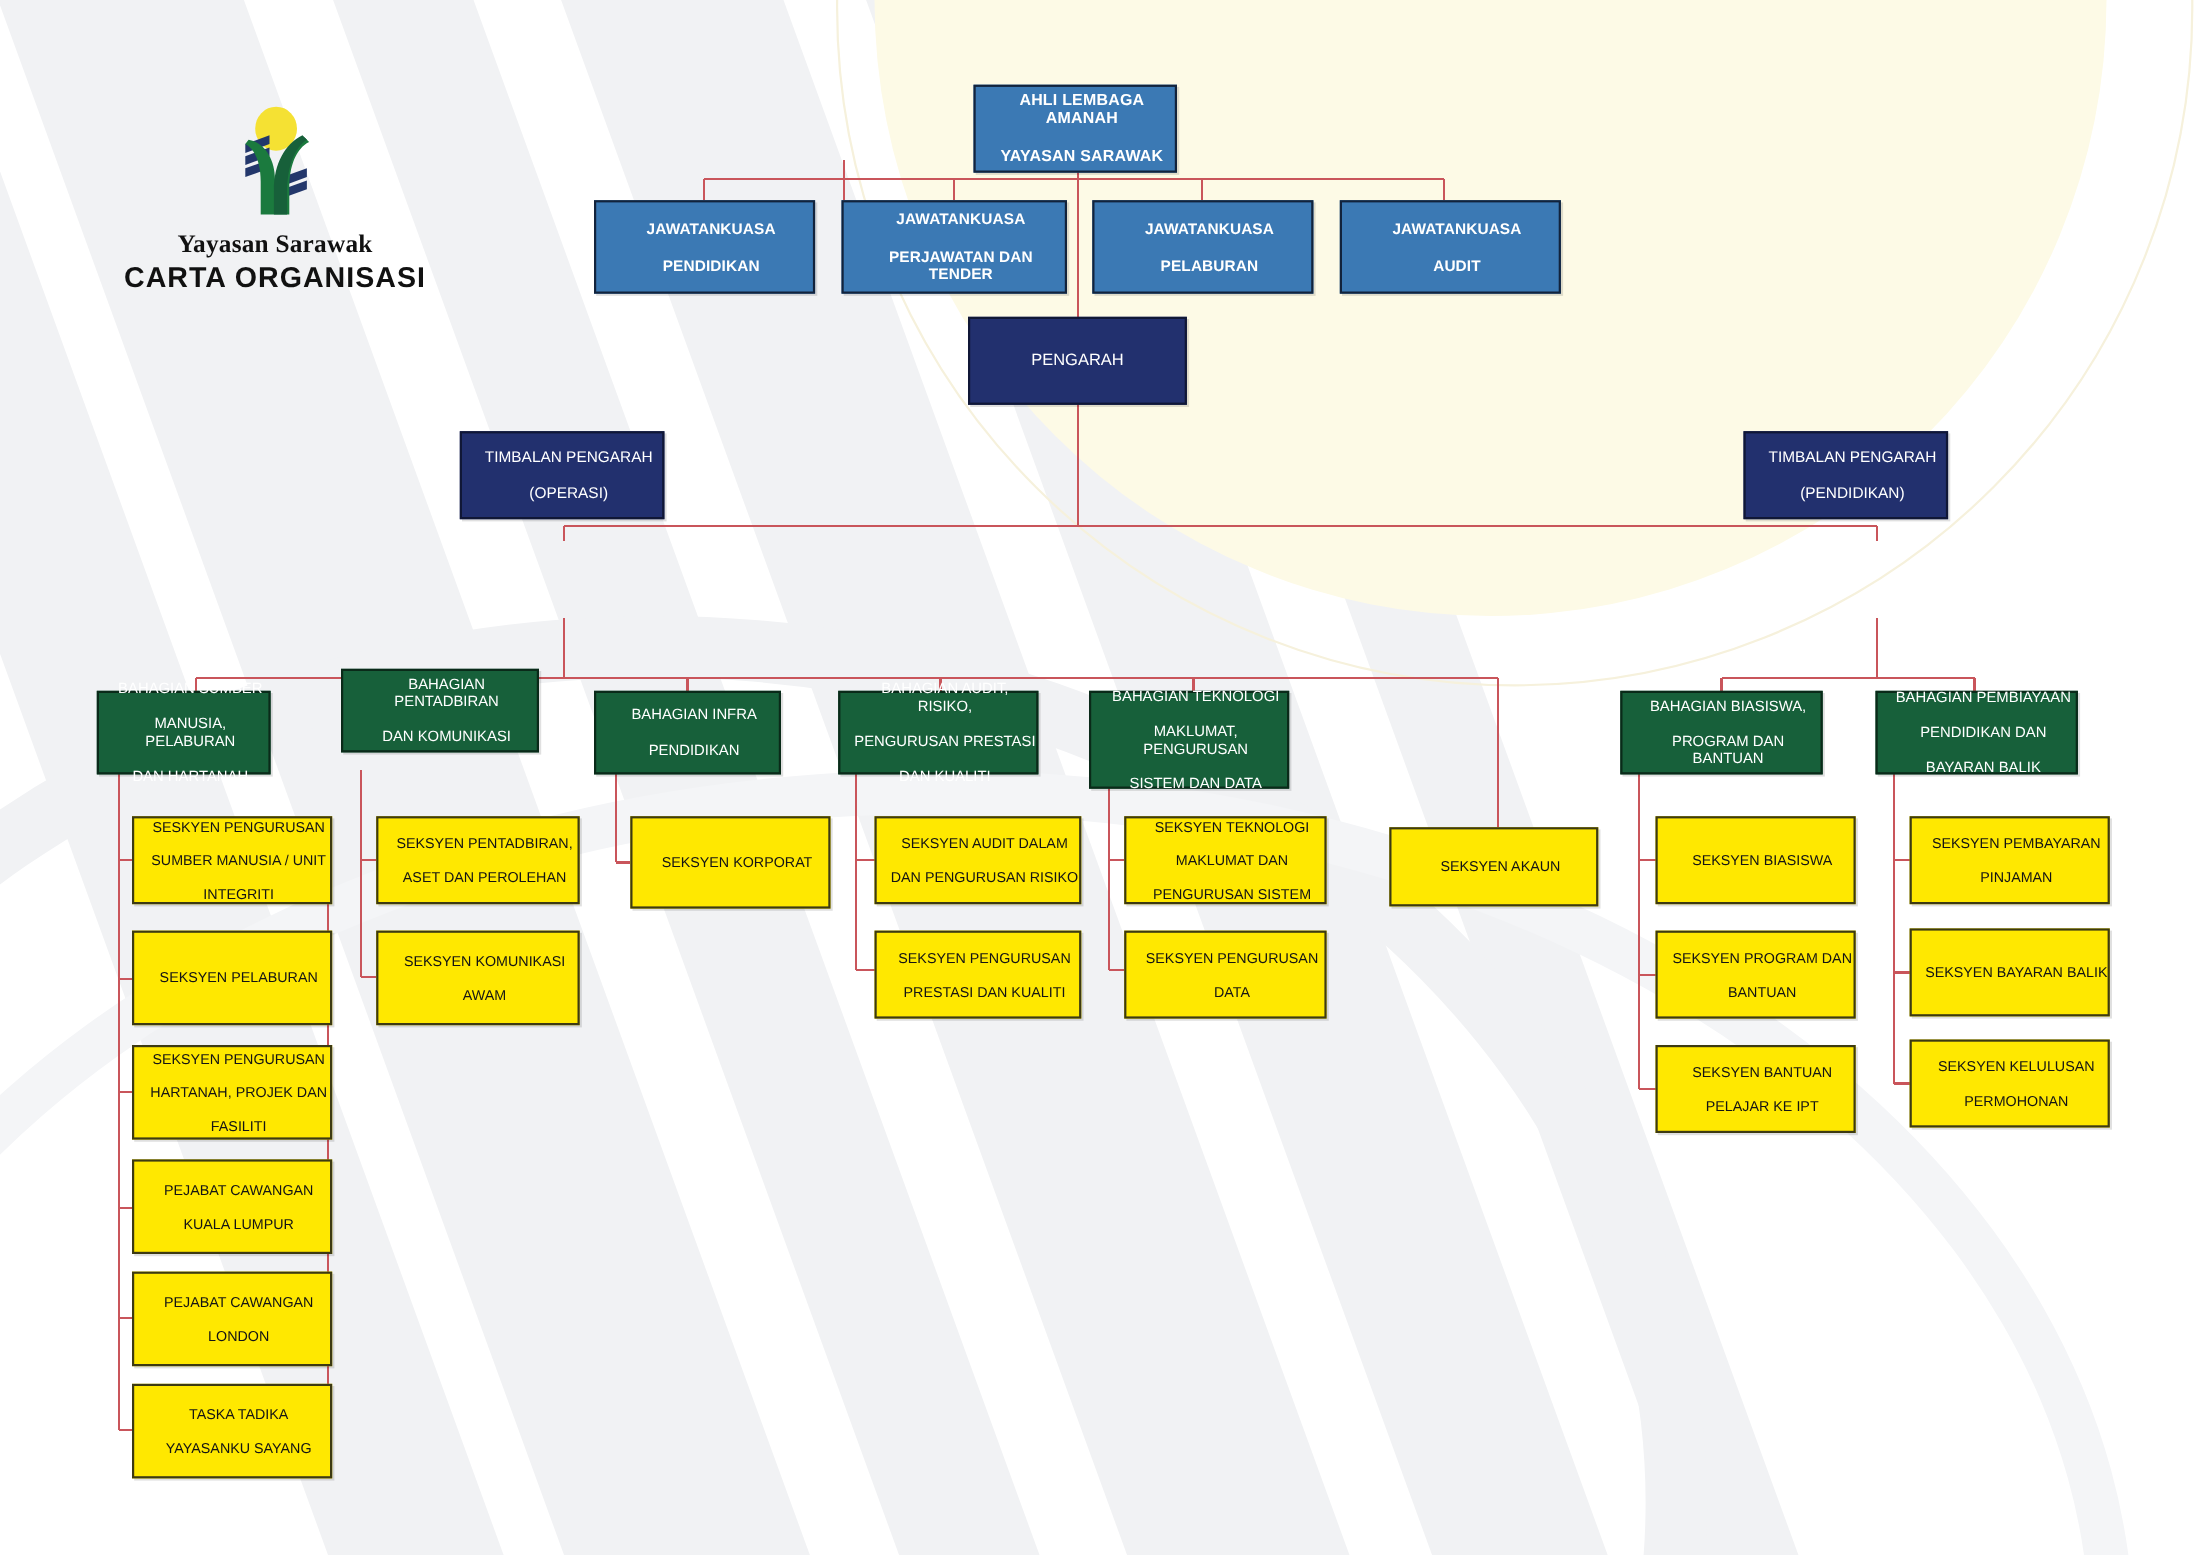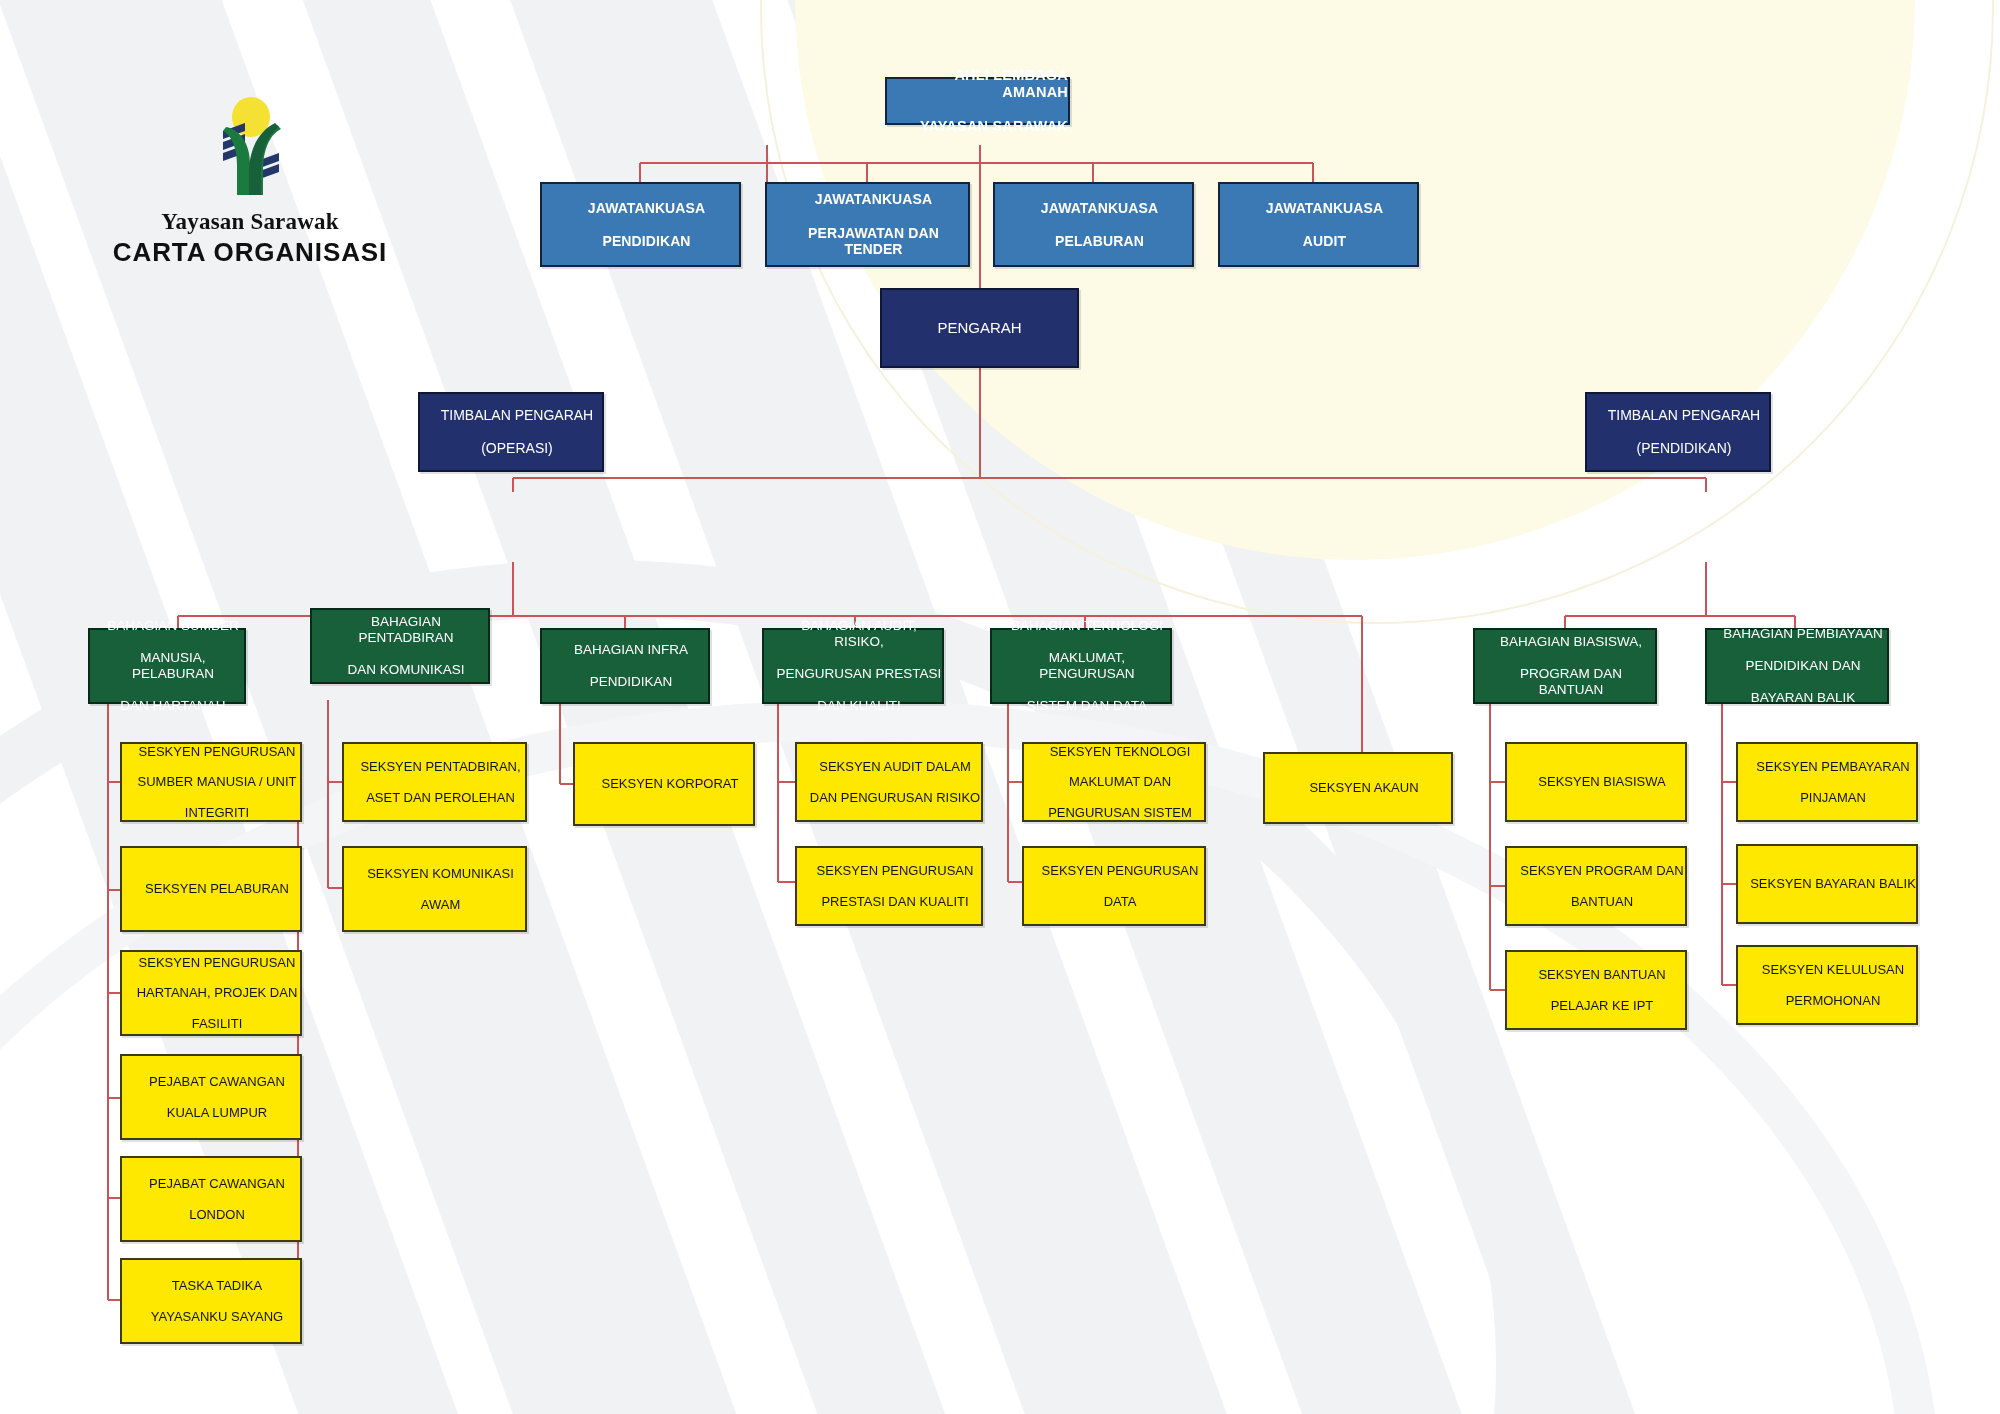--- a/index.html
+++ b/index.html
@@ -169,21 +169,21 @@
       <path d="M82,30 C66,36 55,52 55,74 L55,100 L68,100 L68,76 C68,56 74,40 86,34 Z" fill="#1b7a3e"></path>
       <path d="M80,28 C64,36 54,54 54,78 L54,100 L66,100 L66,80 C66,58 72,40 84,32 Z" fill="#17603a"></path>
     </svg>
   </div>
   <div id="brand-name">Yayasan Sarawak</div>
   <div id="brand-sub">CARTA ORGANISASI</div>
 </div>
 
 <div id="chart">
 
-  <div class="node n-board" style="left:885px;top:77px;width:185px;height:48px;text-align:right;">
+  <div class="node n-board" style="left:885px;top:77px;width:185px;height:80px;">
     <span>
       <span>AHLI LEMBAGA AMANAH</span><br>
       <span>YAYASAN SARAWAK</span>
     </span>
   </div>
 
   <div class="node n-comm" style="left:540px;top:182px;width:201px;height:85px;">
     <span>
       <span>JAWATANKUASA</span><br>
       <span>PENDIDIKAN</span>
@@ -244,21 +244,21 @@
       <span>PENDIDIKAN</span>
     </span>
   </div>
   <div class="node n-div" style="left:762px;top:628px;width:182px;height:76px;">
     <span>
       <span>BAHAGIAN AUDIT, RISIKO,</span><br>
       <span>PENGURUSAN PRESTASI</span><br>
       <span>DAN KUALITI</span>
     </span>
   </div>
-  <div class="node n-div" style="left:990px;top:628px;width:182px;height:76px;">
+  <div class="node n-div" style="left:990px;top:628px;width:182px;height:89px;">
     <span>
       <span>BAHAGIAN TEKNOLOGI</span><br>
       <span>MAKLUMAT, PENGURUSAN</span><br>
       <span>SISTEM DAN DATA</span>
     </span>
   </div>
   <div class="node n-div" style="left:1473px;top:628px;width:184px;height:76px;">
     <span>
       <span>BAHAGIAN BIASISWA,</span><br>
       <span>PROGRAM DAN BANTUAN</span>

